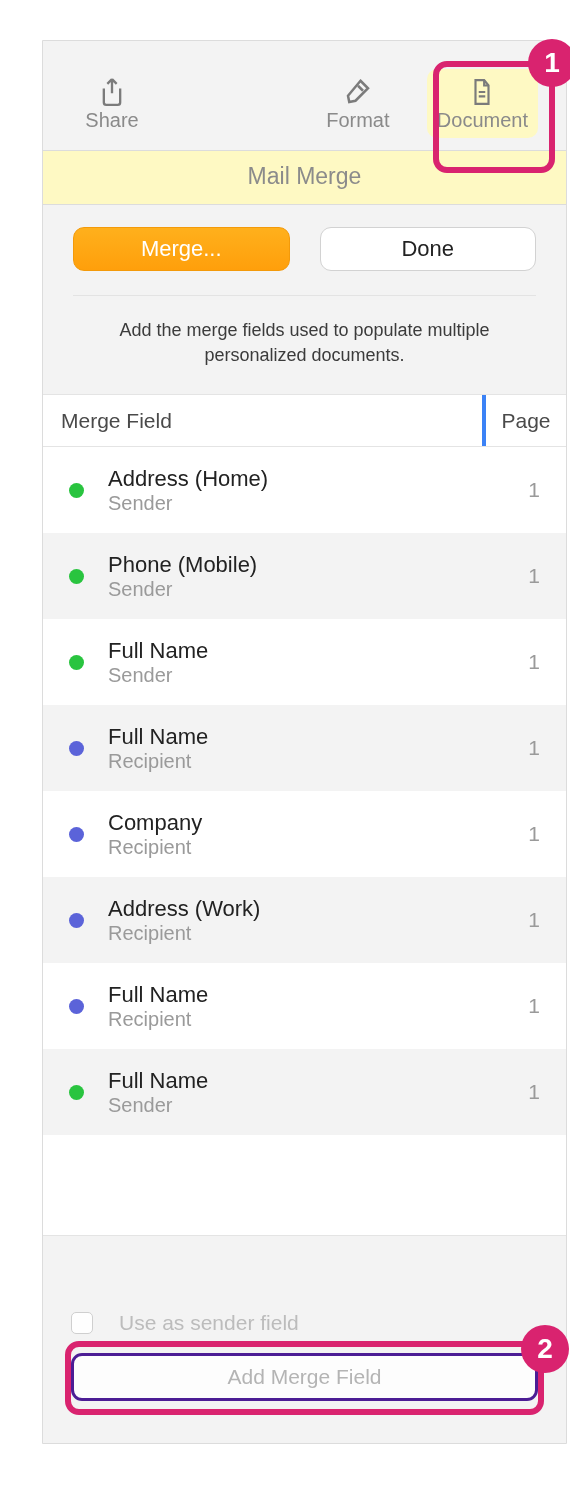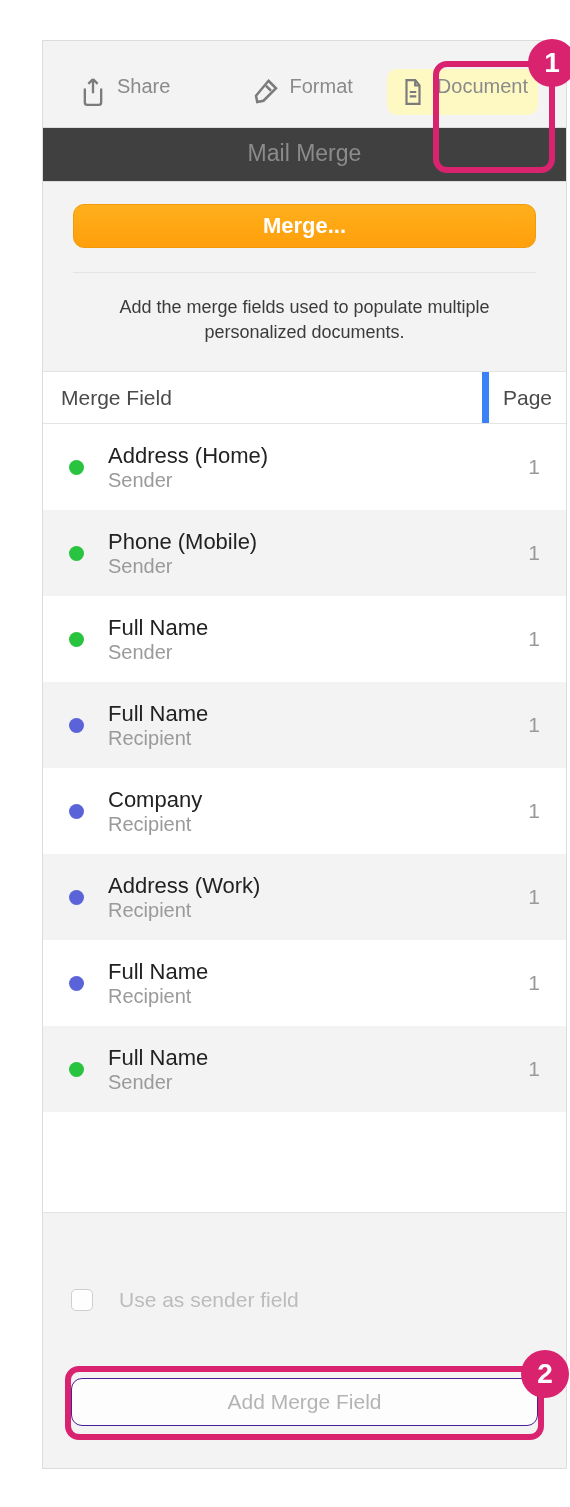--- a/index.html
+++ b/index.html
@@ -22,23 +22,22 @@
 
   
   .toolbar {
     display: flex;
     justify-content: flex-end;
     gap: 24px;
     padding: 28px 28px 12px 28px;
   }
   .tb-item {
     display: flex;
-    flex-direction: row;
-    align-items: flex-start;
-    gap: 8px;
+    flex-direction: column;
+    align-items: center;
     min-width: 90px;
     padding: 6px 10px;
     border-radius: 10px;
     cursor: pointer;
     position: relative;
   }
   .tb-item.share { margin-right: auto; margin-left: -4px; }
   .tb-label { font-size: 20px; color: #8a8a8a; }
   .tb-icon { width: 32px; height: 34px; display: flex; align-items: center; justify-content: center; }
   .tb-icon svg { stroke: #7b7b7b; fill: none; stroke-width: 2; }
@@ -49,29 +48,28 @@
   }
 
   
   .section-title {
     text-align: center;
     font-size: 23px;
     color: #8b8b8b;
     padding: 12px 0 14px;
     border-top: 1px solid #dcdcdc;
     border-bottom: 1px solid #dcdcdc;
-    background: #404040;
+    background: #fef9c3;
   }
 
   
   .buttons-row {
     display: flex;
     gap: 30px;
     padding: 22px 30px 0 30px;
-    font-weight: bold;
   }
   .btn {
     flex: 1 1 0;
     height: 44px;
     border-radius: 11px;
     font-size: 22px;
     display: flex;
     align-items: center;
     justify-content: center;
     cursor: pointer;
@@ -111,21 +109,21 @@
     flex: 1;
     padding-left: 18px;
     font-size: 21px;
     color: #4a4a4a;
   }
   .th-page {
     width: 84px;
     text-align: center;
     font-size: 21px;
     color: #4a4a4a;
-    border-left: 7px solid #3b82f6;
+    border-left: 4px solid #3b82f6;
     height: 100%;
     display: flex;
     align-items: center;
     justify-content: center;
   }
 
   .row {
     display: flex;
     align-items: center;
     height: 86px;
@@ -181,28 +179,27 @@
     background: #fefefe;
   }
   .sender-label {
     font-size: 21px;
     color: #bcbcbc;
   }
   .add-btn {
     width: 100%;
     height: 48px;
     border-radius: 11px;
-    border: 1px solid #4c1d95;
+    border: 3px solid #4c1d95;
     background: #fdfdfd;
     color: #b4b4b4;
     font-size: 21px;
     display: flex;
     align-items: center;
     justify-content: center;
-    margin-top: 48px;
   }
 
   
   .callout-box {
     position: absolute;
     border: 6px solid #d9236f;
     border-radius: 14px;
     pointer-events: none;
   }
   .callout-box.c1 {
@@ -260,20 +257,21 @@
         </svg>
       </span>
       <span class="tb-label">Document</span>
     </div>
   </div>
 
   <div class="section-title">Mail Merge</div>
 
   <div class="buttons-row">
     <div class="btn merge">Merge...</div>
+    <div class="btn">Done</div>
   </div>
 
   <div class="divider"></div>
 
   <div class="help-text">Add the merge fields used to populate multiple personalized documents.</div>
 
   <div class="table-head">
     <div class="th-field">Merge Field</div>
     <div class="th-page">Page</div>
   </div>

